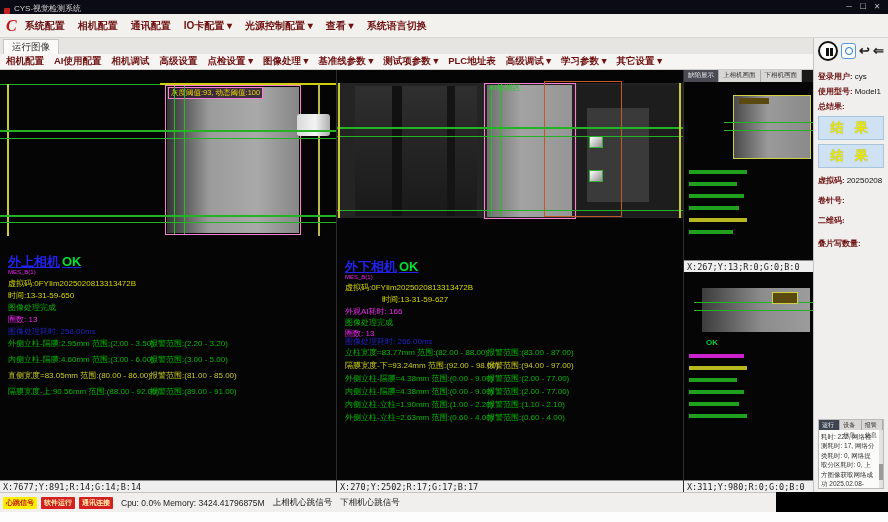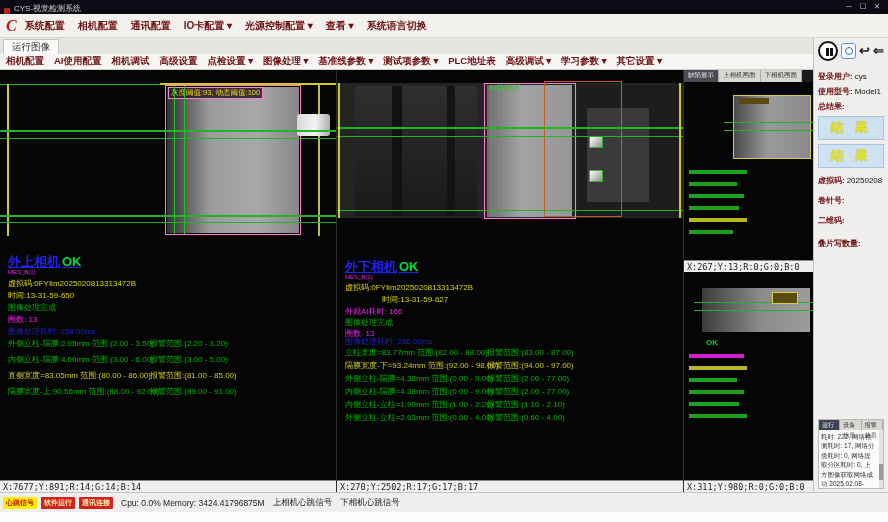--- a/index.html
+++ b/index.html
@@ -81,21 +81,21 @@
                 font-family:"Liberation Serif", serif; text-shadow:0 0 1px #999; }
   .info-box { margin-top:auto; background:#fbfbfa; border:1px solid #bbb; height:70px; position:relative; }
   .info-tabs { display:flex; height:10px; }
   .info-tab { font-size:6px; padding:0 3px; line-height:10px; background:#d9d7d4; border-right:1px solid #aaa; color:#333; }
   .info-tab.sel { background:#3d4450; color:#fff; }
   .info-body { font-size:6.5px; color:#333; padding:2px 6px 2px 2px; line-height:1.45; overflow:hidden; height:58px; }
   .info-scroll { position:absolute; right:0; top:10px; width:4px; height:58px; background:#e2e2e2; }
   .info-thumb { position:absolute; right:0; top:34px; width:4px; height:16px; background:#9a9a9a; }
 
   
-  .statusbar { position:absolute; left:0; top:492px; width:888px; height:20px; background:#f0efed;
+  .statusbar { position:absolute; left:0; top:492px; width:776px; height:20px; background:#f0efed;
                border-top:1px solid #c6c4c0; display:flex; align-items:center; padding:0 3px; gap:4px; }
   .badge { font-size:7px; padding:1px 3px; border-radius:1px; font-weight:bold; }
   .badge.yellow { background:#ffee00; color:#c01010; }
   .badge.red { background:#d42020; color:#ffeeaa; }
   .sb-txt { font-size:8.5px; color:#222; margin-left:4px; }
   .bottom-gap { position:absolute; left:0; top:512px; width:888px; height:10px; background:#fdfdfd; }
 
   .photo-txt { position:absolute; font-size:7.5px; color:#eedd00; background:rgba(45,25,45,0.85);
                border:1px solid #ff7fd0; padding:0 2px; white-space:nowrap; }
   .ai-label { position:absolute; font-size:8px; color:#2ecc2e; }

